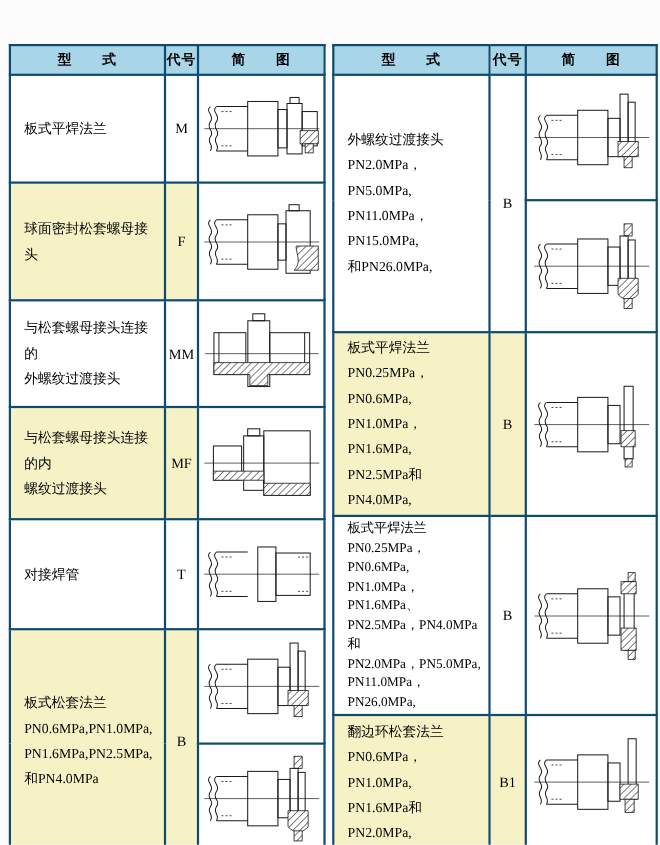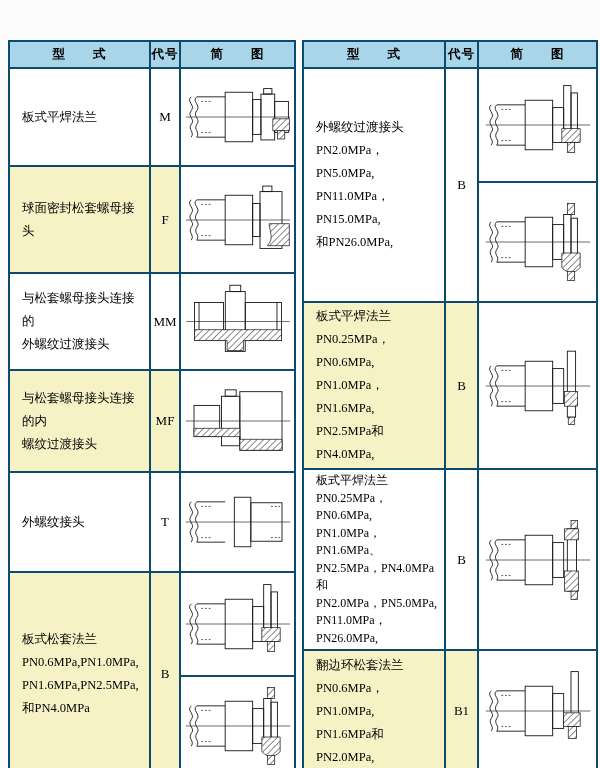--- a/index.html
+++ b/index.html
@@ -135,21 +135,21 @@
                 <line x1="3" y1="48" x2="117" y2="48" stroke="#1a1a1a" stroke-width="0.7"></line>
                 <rect x="12" y="31" width="28" height="34" stroke="#1a1a1a" stroke-width="1" fill="none"></rect>
                 <rect x="42" y="21" width="20" height="54" stroke="#1a1a1a" stroke-width="1" fill="none"></rect>
                 <rect x="46" y="14" width="12" height="7" stroke="#1a1a1a" stroke-width="1" fill="none"></rect>
                 <rect x="62" y="16" width="46" height="64" stroke="#1a1a1a" stroke-width="1" fill="none"></rect>
                 <path d="M12,56 H62 V68 H108 V80 H62 V65 H12 Z" fill="url(#hatch)" stroke="#1a1a1a" stroke-width="0.8"></path>
               </svg>
             </td>
           </tr>
           <tr style="height: 98px;">
-            <td class="type bg-white" rowspan="1">外螺纹接头</td>
+            <td class="type bg-white" rowspan="1">对接焊管</td>
             <td class="code bg-white" rowspan="1">T</td>
             <td class="diag" style="height: 98px;">
               <svg class="fitting" viewBox="0 0 120 96" width="110" height="90" aria-hidden="true">
                 <line x1="3" y1="48" x2="117" y2="48" stroke="#1a1a1a" stroke-width="0.7"></line>
                 <path d="M15,26 c-6,5 5,9 0,15 c-5,7 5,9 0,15 c-4,6 4,8 0,14" stroke="#1a1a1a" stroke-width="1" fill="none"></path>
                 <path d="M9,26 c-6,5 5,9 0,15 c-5,7 5,9 0,15 c-4,6 4,8 0,14" stroke="#1a1a1a" stroke-width="1" fill="none"></path>
                 <line x1="15" y1="26" x2="46" y2="26" stroke="#1a1a1a" stroke-width="1" fill="none"></line>
                 <line x1="15" y1="70" x2="46" y2="70" stroke="#1a1a1a" stroke-width="1" fill="none"></line>
                 <line x1="20" y1="31" x2="32" y2="31" stroke="#1a1a1a" stroke-width="0.8" stroke-dasharray="2 2" fill="none"></line>
                 <line x1="20" y1="65" x2="32" y2="65" stroke="#1a1a1a" stroke-width="0.8" stroke-dasharray="2 2" fill="none"></line>

